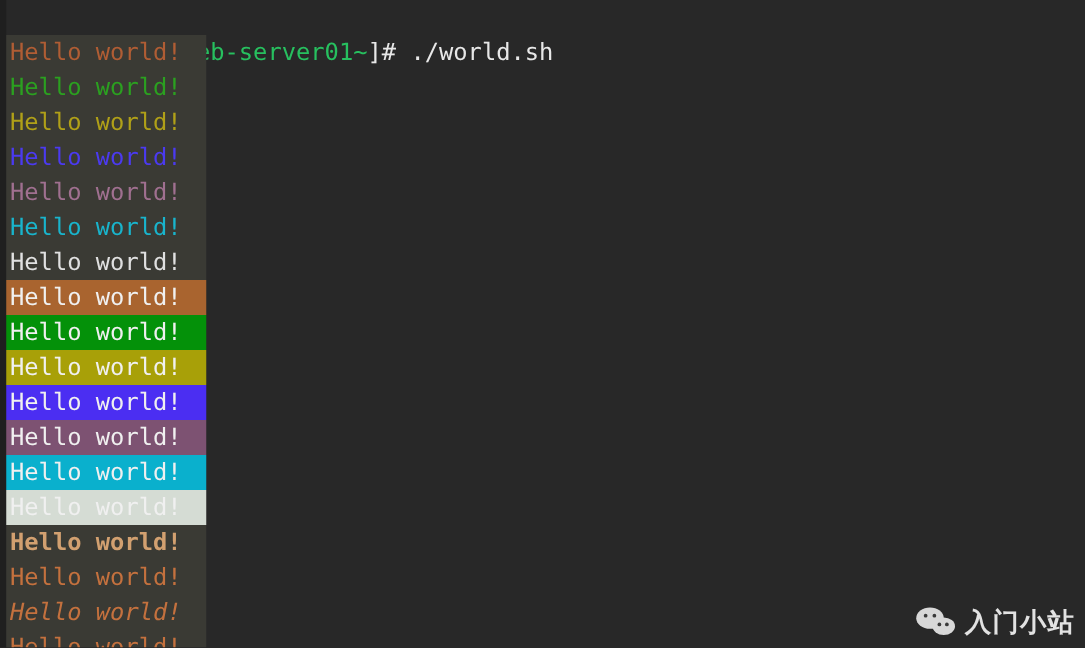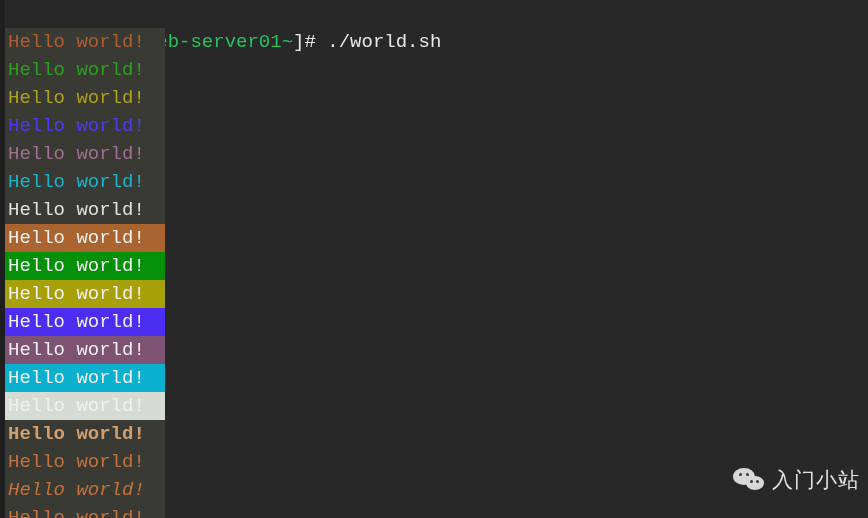--- a/index.html
+++ b/index.html
@@ -32,44 +32,44 @@
     top: 0;
     width: 863px;
     height: 518px;
   }
   .line {
     height: 28px;
     line-height: 28px;
     white-space: pre;
     display: block;
     padding-left: 3px;
-    font-family: Liberation Mono, monospace;
   }
   .prompt-line {
     color: #e8e8e8;
   }
   .seg { white-space: pre; }
   .fullbg {
     width: 160px;
     display: inline-block;
     padding-left: 3px;
     box-sizing: border-box;
   }
   .bold { font-weight: bold; }
   .italic { font-style: italic; }
 
   
   #watermark {
     position: absolute;
     right: 8px;
-    bottom: 24px;
+    bottom: 6px;
     text-align: left;
     font-family: "DejaVu Sans", "Liberation Sans", sans-serif;
     pointer-events: none;
     user-select: none;
+    font-weight: bold;
   }
   #wm-top {
     display: flex;
     align-items: center;
     justify-content: flex-end;
     gap: 5px;
   }
   #wm-logo {
     position: relative;
     width: 34px;

